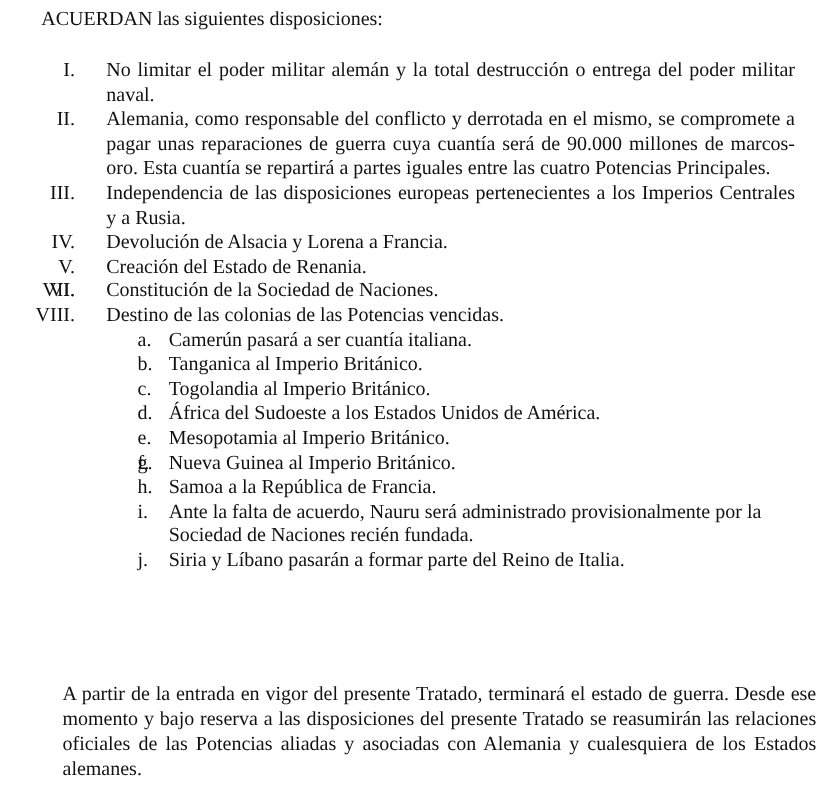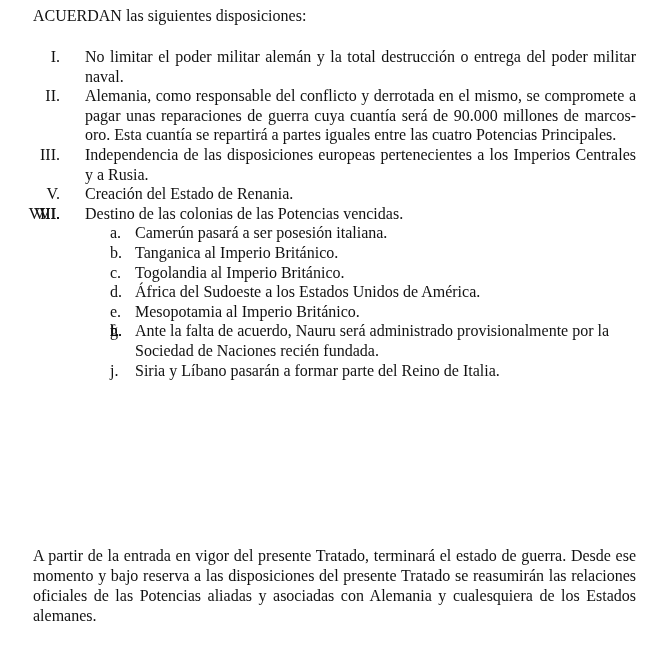--- a/index.html
+++ b/index.html
@@ -8,21 +8,21 @@
   .page { position: absolute; left: 0; top: 0; width: 669px; height: 512px; }
   .intro { position: absolute; left: 33px; top: 6px; font-size: 16px; line-height: 20px; white-space: nowrap; }
   .list { position: absolute; left: 0; top: 47px; width: 669px; margin: 0; padding: 0; list-style: none; }
   .item { position: relative; font-size: 16px; line-height: 19.6px; }
   .numeral { position: absolute; left: 0; width: 60px; text-align: right; }
   .item-text { margin-left: 85px; width: 551px; text-align: justify; text-align-last: left; display: block; }
   .sublist { list-style: none; margin: 0; padding: 0; }
   .subitem { position: relative; font-size: 16px; line-height: 19.6px; }
   .letter { position: absolute; left: 110px; }
   .sub-text { display: block; margin-left: 135px; width: 501px; }
-  .closing { position: absolute; left: 33px; top: 546px; width: 603px; font-size: 16px; line-height: 20px;
+  .closing { position: absolute; left: 50px; top: 546px; width: 603px; font-size: 16px; line-height: 20px;
              text-align: justify; text-align-last: left; margin: 0; }
 </style>
 </head>
 <body>
 
 <div class="page">
   <div class="intro">ACUERDAN las siguientes disposiciones:</div>
 
   <ol class="list">
     <li class="item">
@@ -31,36 +31,41 @@
     </li>
     <li class="item">
       <span class="numeral">II.</span>
       <span class="item-text">Alemania, como responsable del conflicto y derrotada en el mismo, se compromete a pagar unas reparaciones de guerra cuya cuantía será de 90.000 millones de marcos-oro. Esta cuantía se repartirá a partes iguales entre las cuatro Potencias Principales.</span>
     </li>
     <li class="item">
       <span class="numeral">III.</span>
       <span class="item-text">Independencia de las disposiciones europeas pertenecientes a los Imperios Centrales y a Rusia.</span>
     </li>
     <li class="item">
+      <span class="numeral">IV.</span>
+      <span class="item-text">Devolución de Alsacia y Lorena a Francia.</span>
+    </li>
+    <li class="item">
       <span class="numeral">V.</span>
       <span class="item-text">Creación del Estado de Renania.</span>
     </li>
     <li class="item">
       <span class="numeral">VI.</span>
     </li>
     <li class="item">
       <span class="numeral">VII.</span>
+      <span class="item-text">Constitución de la Sociedad de Naciones.</span>
     </li>
     <li class="item">
       <span class="numeral">VIII.</span>
       <span class="item-text">Destino de las colonias de las Potencias vencidas.</span>
       <ol class="sublist">
         <li class="subitem">
           <span class="letter">a.</span>
-          <span class="sub-text">Camerún pasará a ser posesión italiana.</span>
+          <span class="sub-text">Camerún pasará a ser cuantía italiana.</span>
         </li>
         <li class="subitem">
           <span class="letter">b.</span>
           <span class="sub-text">Tanganica al Imperio Británico.</span>
         </li>
         <li class="subitem">
           <span class="letter">c.</span>
           <span class="sub-text">Togolandia al Imperio Británico.</span>
         </li>
         <li class="subitem">
@@ -69,23 +74,25 @@
         </li>
         <li class="subitem">
           <span class="letter">e.</span>
           <span class="sub-text">Mesopotamia al Imperio Británico.</span>
         </li>
         <li class="subitem">
           <span class="letter">f.</span>
         </li>
         <li class="subitem">
           <span class="letter">g.</span>
+          <span class="sub-text">Nueva Guinea al Imperio Británico.</span>
         </li>
         <li class="subitem">
           <span class="letter">h.</span>
+          <span class="sub-text">Samoa a la República de Francia.</span>
         </li>
         <li class="subitem">
           <span class="letter">i.</span>
           <span class="sub-text">Ante la falta de acuerdo, Nauru será administrado provisionalmente por la Sociedad de Naciones recién fundada.</span>
         </li>
         <li class="subitem">
           <span class="letter">j.</span>
           <span class="sub-text">Siria y Líbano pasarán a formar parte del Reino de Italia.</span>
         </li>
       </ol>

